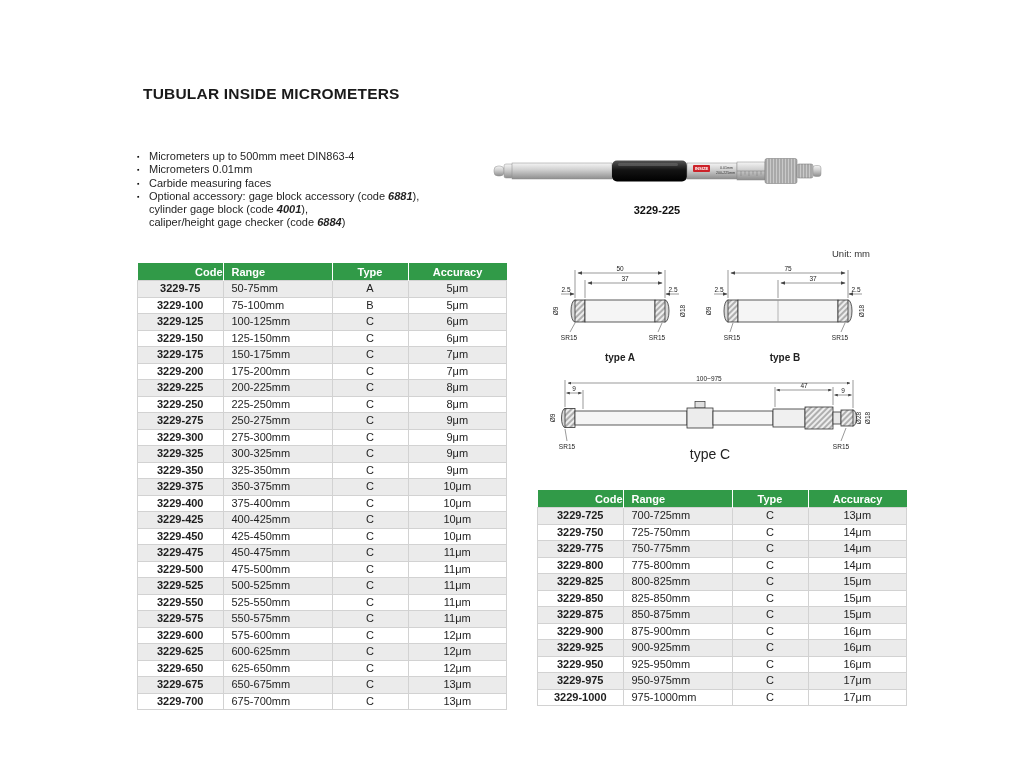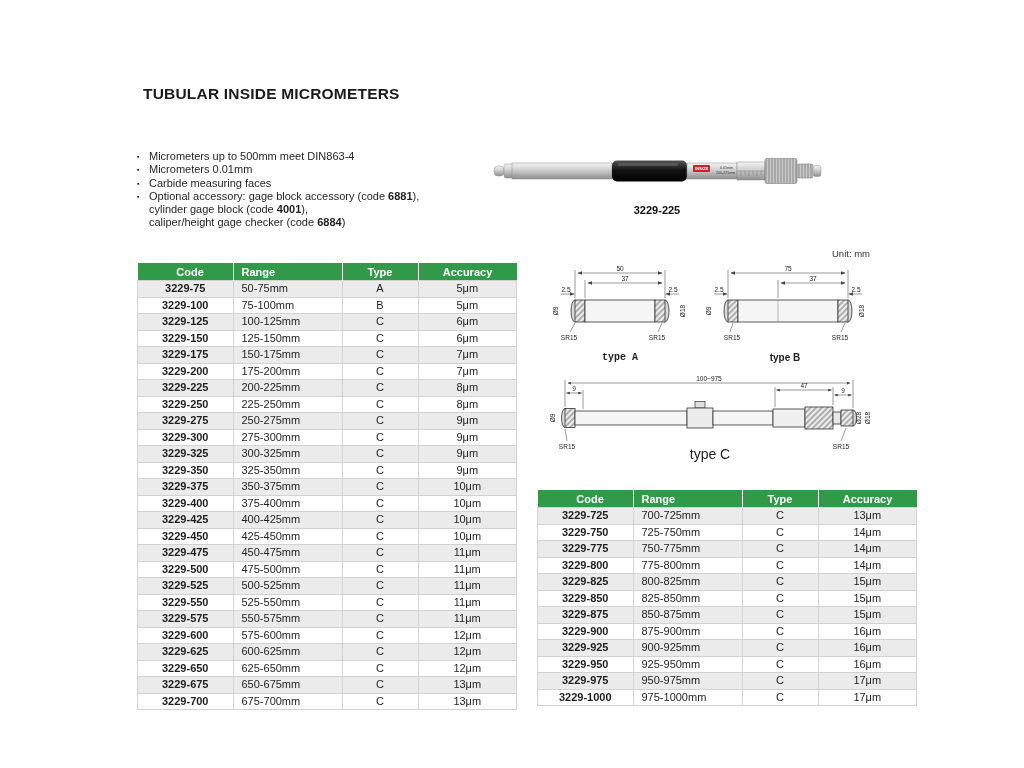--- a/index.html
+++ b/index.html
@@ -5,43 +5,43 @@
   :root { --header-bg:#319a48; --row-alt:#ebebeb; --accent-red:#cc2229; }
   html,body { margin:0; padding:0; }
   body { font-family:"Liberation Sans", sans-serif; background:#ffffff; }
   .page { position:relative; width:1024px; height:768px; background:#fff; overflow:hidden; }
 
   .page-title { position:absolute; left:137px; top:85px; font-size:15.5px; font-weight:bold; color:#1a1a1a; letter-spacing:0.2px;margin-left:6px; }
 
   .feature-list { position:absolute; left:137px; top:150px; font-size:11px; color:#1f1f1f; }
   .feature-line { display:flex; line-height:13.3px; }
   .bullet { width:12px; font-size:7px; color:#111; }
-  .bold { font-weight:bold; }
+  .bold { font-weight:bold;font-style:italic; }
 
   .product-photo { position:absolute; left:492px; top:138px; }
   .product-code-label { position:absolute; left:492px; top:204px; width:330px; text-align:center; font-size:11px; font-weight:bold; color:#111; }
 
   .unit-note { position:absolute; left:786px; top:248px; width:84px; text-align:right; font-size:9.5px; color:#333; }
   .drawing-a { position:absolute; left:545px; top:262px; }
-  .caption-a { position:absolute; left:545px; top:352px; width:150px; text-align:center; font-size:10px; font-weight:bold; color:#222;font-family:Liberation Mono, monospace; }
+  .caption-a { position:absolute; left:545px; top:352px; width:150px; text-align:center; font-size:10px; font-weight:bold; color:#222; }
   .drawing-b { position:absolute; left:700px; top:262px; }
   .caption-b { position:absolute; left:700px; top:352px; width:170px; text-align:center; font-size:10px; font-weight:bold; color:#222; }
   .drawing-c { position:absolute; left:545px; top:372px; }
   .caption-c { position:absolute; left:545px; top:446px; width:330px; text-align:center; font-size:14px; font-weight:normal; color:#222; }
 
   table.spec { position:absolute; border-collapse:collapse; table-layout:fixed; font-size:11px; color:#1e1e1e; background:#fff; }
   #table-left  { left:137px; top:263px; width:358px; }
   #table-right { left:537px; top:490px; width:358px; }
   th { background:var(--header-bg); color:#fff; font-weight:bold; height:17px; font-size:11px; padding:0; text-align:center; border-right:1px solid #fff; }
   th:last-child { border-right:none; }
   .col0 { width:85px; }
   .col1 { width:100px;margin-top:23px; }
   .col2 { width:75px;margin-top:14px; }
   .col3 { width:98px;margin-left:20px; }
-  th.col0 { text-align:center; padding-left:10px; }
+  th.col0 { text-align:right; padding-left:0; }
   th.col1 { text-align:left; padding-left:8px; }
   td { border:1px solid #d2d2d2; height:15.5px; line-height:15.5px; padding:0; text-align:center; }
   td.col0 { font-weight:bold; }
   td.col1 { text-align:left; padding-left:8px; }
   tr.alt { background:var(--row-alt); }
 
   svg text { font-family:"Liberation Sans", sans-serif; }
   .dim-t { font-size:6.5px; fill:#222; text-anchor:middle; }
   .sr-t  { font-size:6.5px; fill:#222; text-anchor:middle; }
   .logo-rect { fill:var(--accent-red); }

